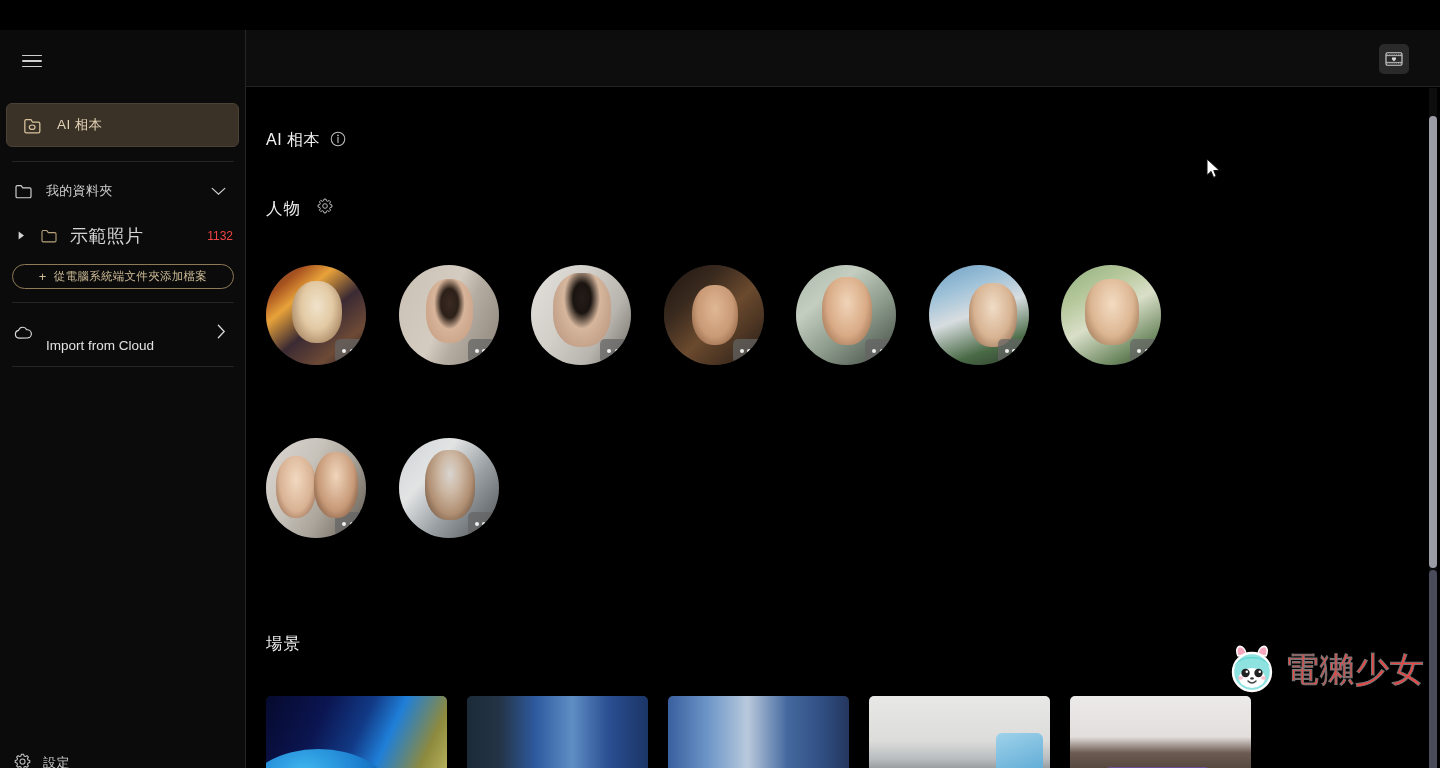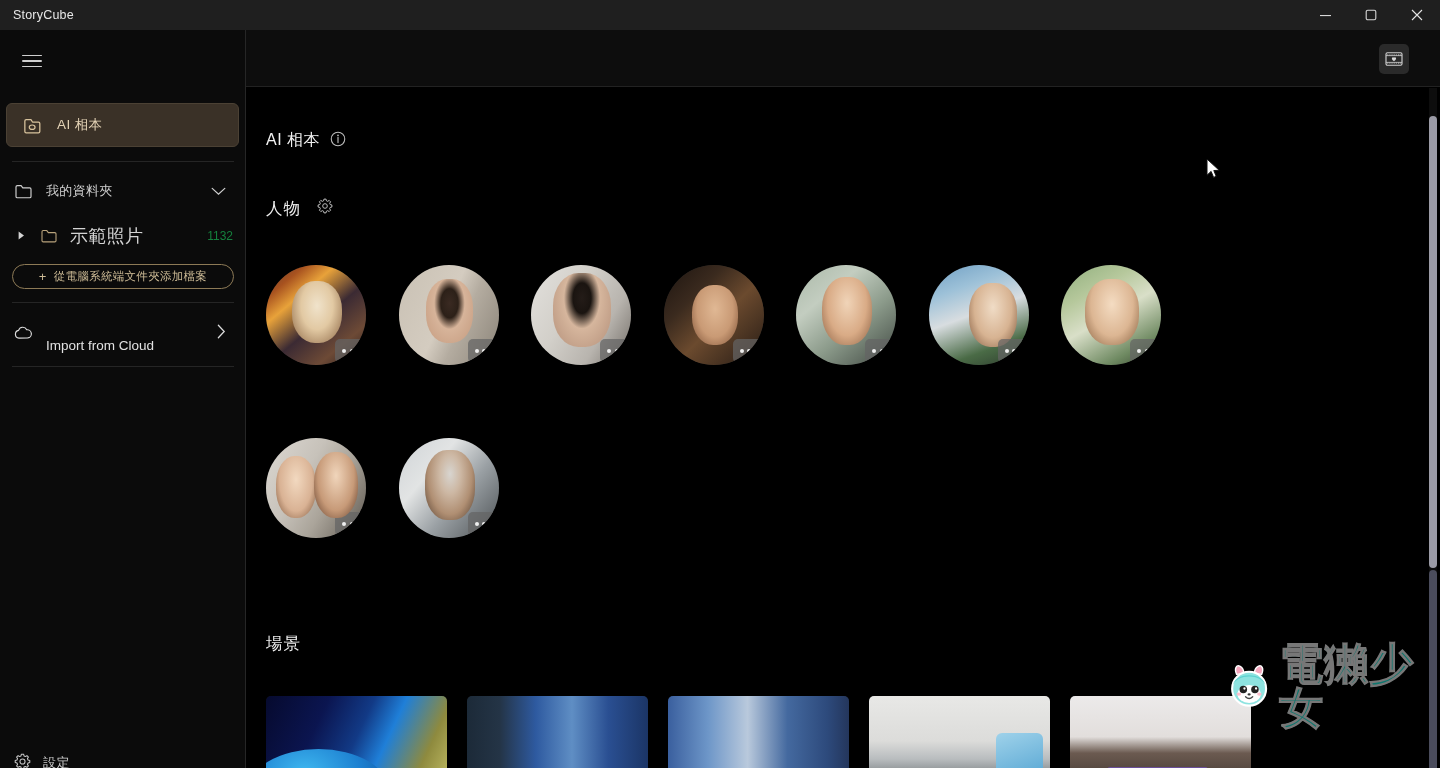--- a/index.html
+++ b/index.html
@@ -62,21 +62,21 @@
     color: #c9c9c9; font-size: 13px;
   }
   .row .ico { width: 22px; display: flex; align-items: center; justify-content: center; }
   .row-myfolder { top: 144px; padding-left: 12px; gap: 12px; }
   .row-myfolder .label { color: #cfcfcf; font-size: 13px; letter-spacing: .3px; }
   .row-myfolder .chev { margin-left: auto; margin-right: 20px; }
 
   .row-sample { top: 189px; padding-left: 18px; gap: 10px; }
   .row-sample .caret { width: 10px; color: #cfcfcf; font-size: 8px; line-height: 1; }
   .row-sample .label { color: #d4d4d4; font-size: 18px; letter-spacing: .3px; }
-  .row-sample .count { margin-left: auto; margin-right: 13px; color: #15803d; font-size: 12px; }
+  .row-sample .count { margin-left: auto; margin-right: 13px; color: #ef4444; font-size: 12px; }
 
   .add-btn {
     position: absolute; top: 234px; left: 12px; width: 222px; height: 25px;
     border: 1px solid #8d7a56; border-radius: 13px;
     background: transparent; color: #cdbb96;
     display: flex; align-items: center; justify-content: center; gap: 7px;
     font-size: 11.5px; letter-spacing: .3px; cursor: pointer;
   }
   .add-btn .plus { font-size: 13px; line-height: 1; }
 
@@ -147,21 +147,21 @@
   .vscroll .thumb { position: absolute; top: 28px; left: 3px; width: 8px; height: 452px;
     background: #9b9ba6; border-radius: 4px; cursor: pointer; }
   .vscroll .thumb-lower { position: absolute; top: 482px; left: 3px; width: 8px; height: 228px;
     background: #4a4c5c; border-radius: 4px; }
 
   
   .cursor { position: absolute; left: 1206px; top: 158px; width: 16px; height: 22px; pointer-events: none; }
 
   
   .watermark { position: absolute; left: 1225px; top: 642px; display: flex; align-items: center; gap: 6px; }
-  .wm-text { font-family: "DejaVu Sans", sans-serif; font-size: 44px; font-weight: bold; color: #0f766e;
+  .wm-text { font-family: "DejaVu Sans", sans-serif; font-size: 34px; font-weight: normal; color: #ef4444;
     -webkit-text-stroke: 1px #777; letter-spacing: 1px; line-height: 1; }
 
   
   .p1{background:linear-gradient(150deg,#cdd3d8 0%,#b6bcc2 32%,#9d7f6c 42%,#e8c9b0 55%,#f2e2d6 72%,#d9cfc6 100%);}
   .p1::after{content:"";position:absolute;left:24%;top:22%;width:54%;height:58%;border-radius:48% 48% 44% 44%;
     background:radial-gradient(ellipse at 50% 42%,#e7bb9c 0%,#d8a586 58%,#7d4b33 100%);}
   .p2{background:linear-gradient(140deg,#5b3a2a 0%,#a8521f 18%,#e8a23a 32%,#3b2a33 55%,#6d4a36 78%,#2a1d1c 100%);}
   .p2::after{content:"";position:absolute;left:26%;top:16%;width:50%;height:62%;border-radius:46%;
     background:radial-gradient(ellipse at 50% 40%,#f0e3cb 0%,#e2c9a3 45%,#8a6442 100%);}
   .p3{background:linear-gradient(115deg,#c9c1b4 0%,#d4ccc0 46%,#b4aca0 62%,#8a8378 100%);}
@@ -203,40 +203,20 @@
     background:linear-gradient(160deg,#9fd2ea 0%,#5aa8d4 100%);}
   .s5{background:linear-gradient(180deg,#eceaea 0%,#e2dedc 40%,#6b5a50 56%,#4e423a 78%,#3b332d 100%);}
   .s5::after{content:"";position:absolute;left:20%;bottom:16%;width:56%;height:14%;border-radius:3px;
     background:#6a4f9a;transform:skewX(-10deg);}
 </style>
 </head>
 <body>
 
 <div id="app">
 
-  <div class="titlebar">
-    <div class="app-title">StoryCube</div>
-    <div class="win-controls">
-      <div class="win-btn">
-        <svg width="11" height="11" viewBox="0 0 11 11">
-          <rect x="0" y="5" width="11" height="1.1" fill="#d8d8d8"></rect>
-        </svg>
-      </div>
-      <div class="win-btn">
-        <svg width="12" height="12" viewBox="0 0 12 12">
-          <rect x="1.2" y="1.2" width="9.6" height="9.6" rx="1.6" fill="none" stroke="#d8d8d8" stroke-width="1.1"></rect>
-        </svg>
-      </div>
-      <div class="win-btn close">
-        <svg width="12" height="12" viewBox="0 0 12 12">
-          <path d="M1 1 L11 11 M11 1 L1 11" stroke="#e4e4e4" stroke-width="1.1" fill="none"></path>
-        </svg>
-      </div>
-    </div>
-  </div>
 
   <div class="sidebar">
 
     <div class="hamburger">
       <div class="bars">
           <i></i>
           <i></i>
           <i></i>
         </div>
     </div>

